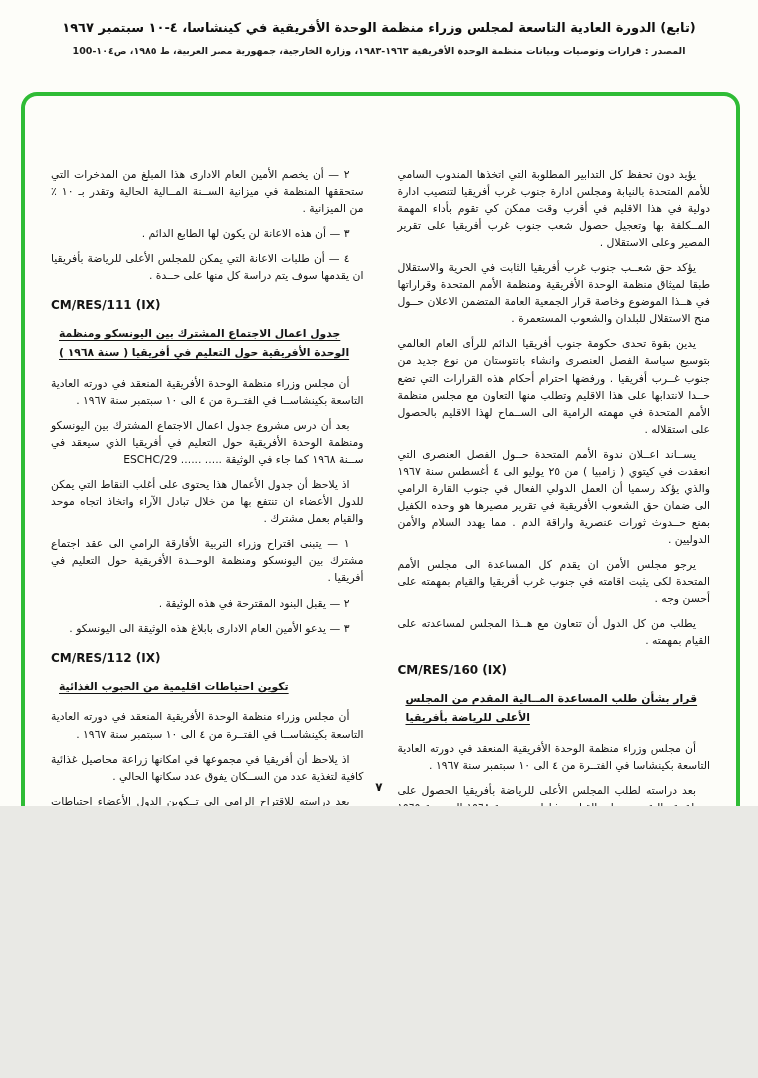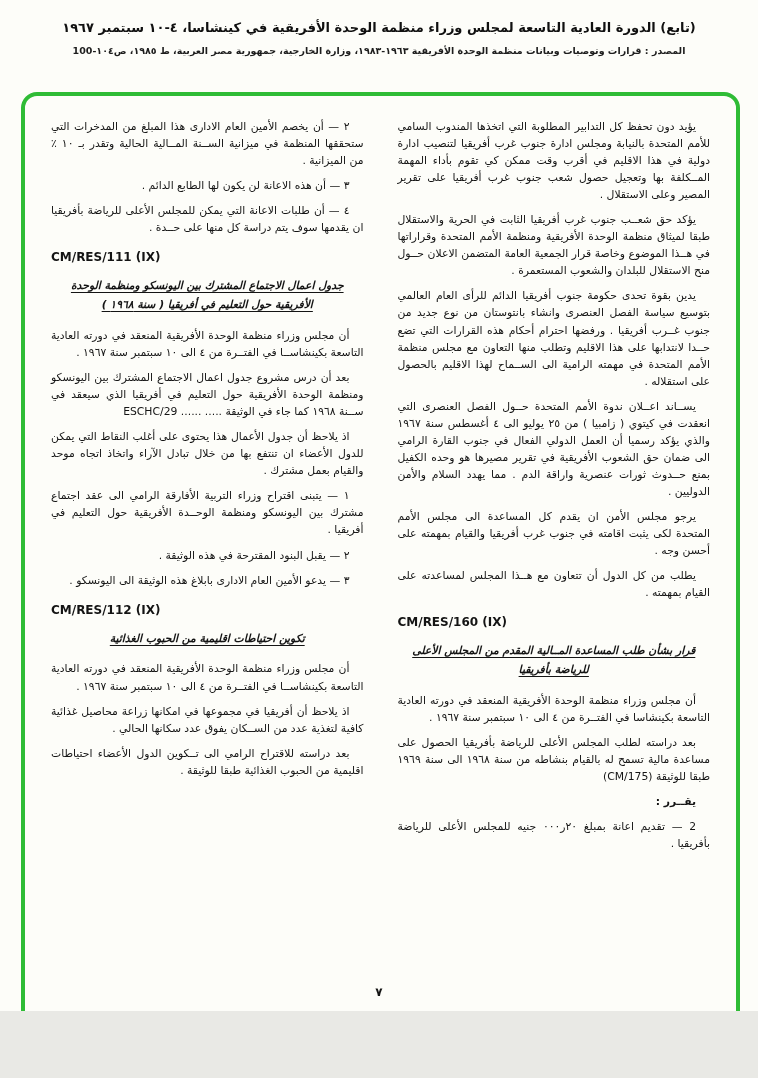--- a/index.html
+++ b/index.html
@@ -1,18 +1,18 @@
 <!DOCTYPE html>
 <html lang="ar"><head>
 <meta charset="utf-8">
 <style>
   * { margin: 0; padding: 0; box-sizing: border-box; }
   html, body { background: #e9e9e5; }
   .page {
-    width: 758px; height: 1011px;
+    width: 758px; height: 806px;
     background: #fdfdf9;
     position: relative;
     margin: 0 auto;
     font-family: "DejaVu Sans", sans-serif;
     color: #161616;
     overflow: hidden;
   }
   .page-header {
     position: absolute; top: 20px; left: 0; right: 0;
     text-align: center; direction: rtl;
@@ -22,31 +22,31 @@
   .content-box {
     position: absolute; top: 92px; left: 21px;
     width: 719px; height: 950px;
     border: 4px solid #2fbc36;
     border-radius: 16px;
     padding: 22px 26px 16px 26px;
     overflow: hidden;
     background: #fdfdf9;
   }
   .columns { direction: rtl; display: flex; gap: 34px; height: 100%; }
-  .col { flex: 1; text-align: justify; font-size: 10.8px; line-height: 1.58; color: #141414; }
+  .col { flex: 1; text-align: justify; font-size: 10.8px; line-height: 1.58; color: #141414; margin-top: 48px; }
   .para { text-indent: 14px; margin-bottom: 8px; }
   .ref {
     direction: ltr; text-align: left;
     font-weight: bold; font-size: 12px;
     margin: 12px 0 10px 0; text-indent: 0;
   }
   .res-title {
-    font-weight: bold; text-align: center; text-indent: 0;
+    font-weight: bold; text-align: left; text-indent: 0;
     margin: 2px 8px 12px 8px; line-height: 1.75;
-    text-decoration: underline; text-underline-offset: 3px; font-style: italic;
+    text-decoration: underline; text-underline-offset: 3px;
   }
   .decides { font-weight: bold; text-indent: 14px; margin: 2px 0 8px 0; }
   .page-num {
     position: absolute; bottom: 12px; left: 0; right: 0;
     text-align: center; font-size: 12px; font-weight: bold; color: #141414;
   }
 </style>
 </head>
 <body>
 

